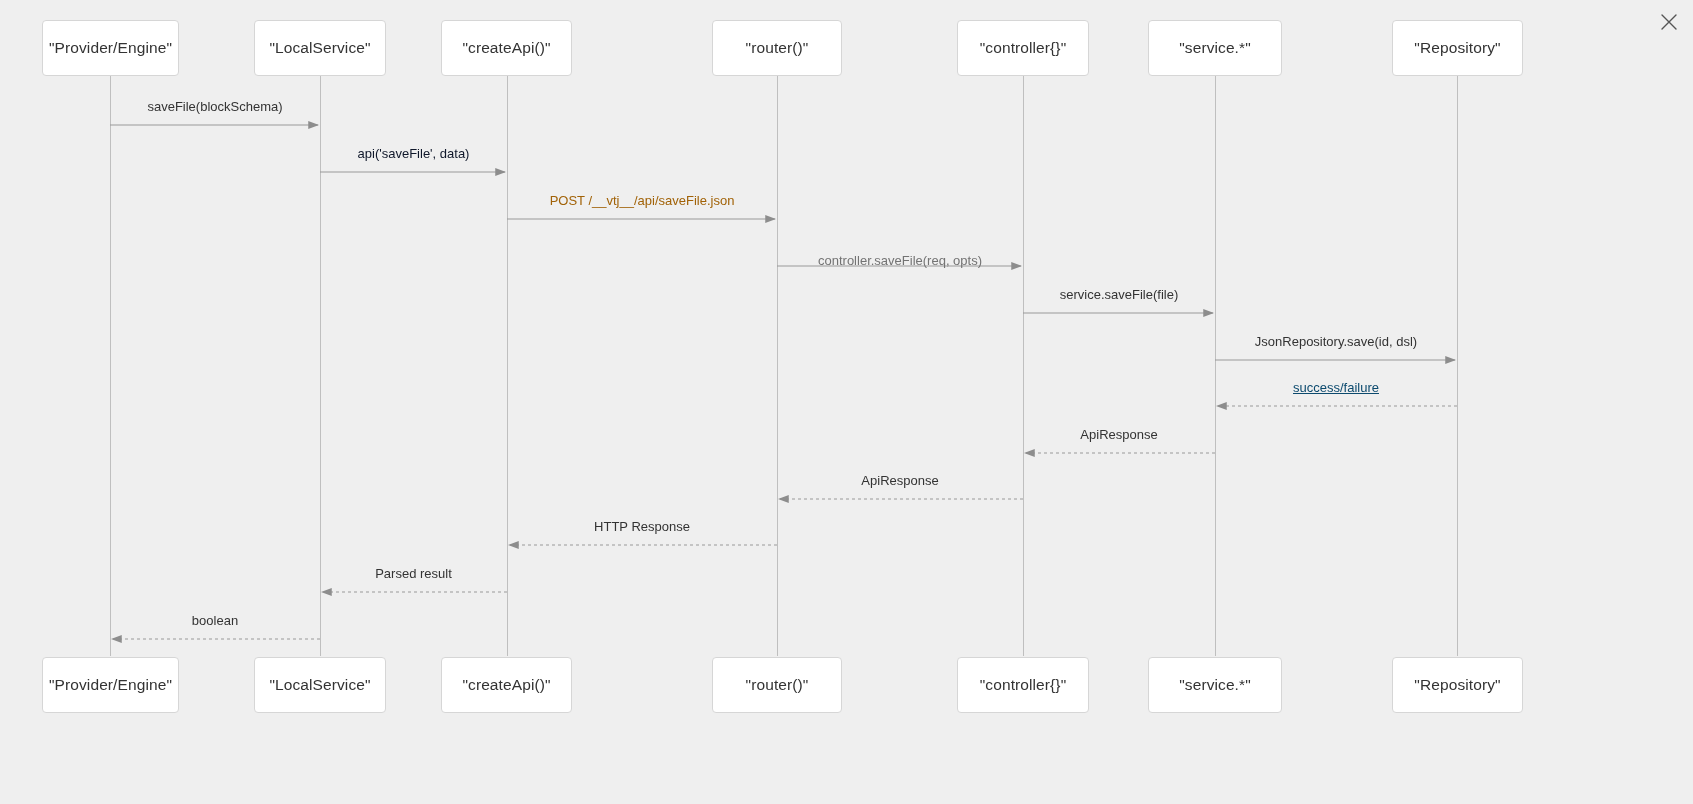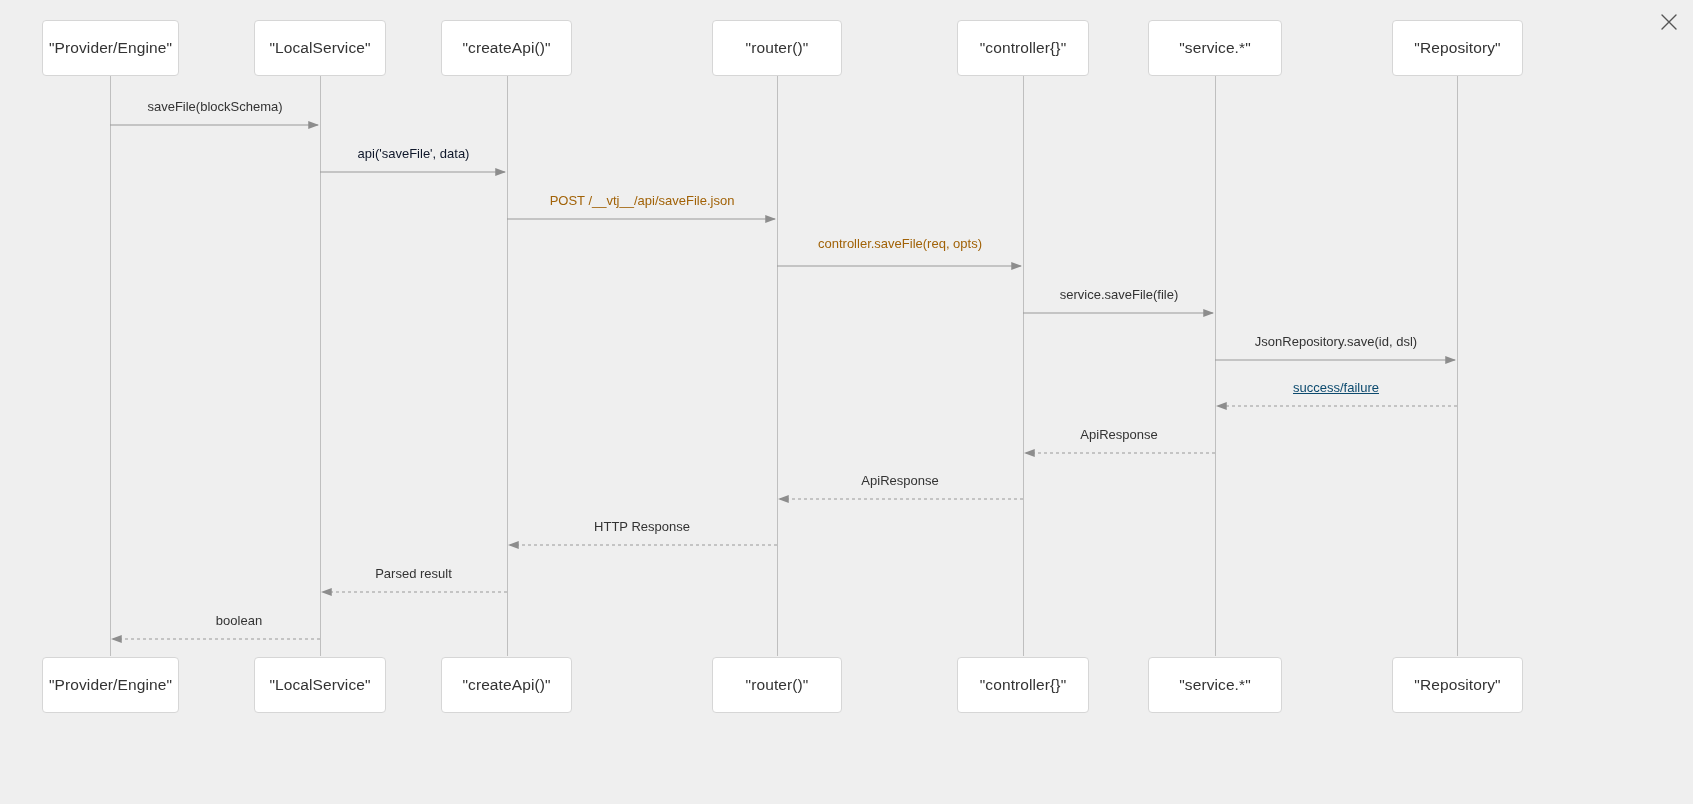--- a/index.html
+++ b/index.html
@@ -157,29 +157,29 @@
         <line x1="1023" y1="499" x2="779" y2="499" stroke="#9a9a9a" stroke-width="1.2" stroke-dasharray="3,3" marker-end="url(#arrow-dashed)"></line>
         <line x1="777" y1="545" x2="509" y2="545" stroke="#9a9a9a" stroke-width="1.2" stroke-dasharray="3,3" marker-end="url(#arrow-dashed)"></line>
         <line x1="507" y1="592" x2="322" y2="592" stroke="#9a9a9a" stroke-width="1.2" stroke-dasharray="3,3" marker-end="url(#arrow-dashed)"></line>
         <line x1="320" y1="639" x2="112" y2="639" stroke="#9a9a9a" stroke-width="1.2" stroke-dasharray="3,3" marker-end="url(#arrow-dashed)"></line>
       </g>
   </svg>
   <div id="msg-labels">
       <div class="msg-label" style="left: 215px; top: 99px; color: rgb(51, 51, 51);">saveFile(blockSchema)</div>
       <div class="msg-label" style="left: 413.5px; top: 146px; color: #0f172a;">api('saveFile', data)</div>
       <div class="msg-label" style="left: 642px; top: 193px; color: #a16207;">POST /__vtj__/api/saveFile.json</div>
-      <div class="msg-label" style="left: 900px; top: 236px; color: #a16207;">controller.saveFile(req, opts)</div>
+      <div class="msg-label" style="left: 900px; top: 253px; color: #737373;">controller.saveFile(req, opts)</div>
       <div class="msg-label" style="left: 1119px; top: 287px; color: rgb(51, 51, 51); text-align: right;">service.saveFile(file)</div>
       <div class="msg-label" style="left: 1336px; top: 334px; color: rgb(51, 51, 51);">JsonRepository.save(id, dsl)</div>
       <div class="msg-label" style="left: 1336px; top: 380px; color: #0c4a6e; text-decoration: underline;">success/failure</div>
       <div class="msg-label" style="left: 1119px; top: 427px; color: rgb(51, 51, 51);">ApiResponse</div>
       <div class="msg-label" style="left: 900px; top: 473px; color: rgb(51, 51, 51);">ApiResponse</div>
       <div class="msg-label" style="left: 642px; top: 519px; color: rgb(51, 51, 51);">HTTP Response</div>
       <div class="msg-label" style="left: 413.5px; top: 566px; color: rgb(51, 51, 51);">Parsed result</div>
-      <div class="msg-label" style="left: 215px; top: 613px; color: rgb(51, 51, 51); margin-left: 24px;">boolean</div>
+      <div class="msg-label" style="left: 215px; top: 613px; color: rgb(51, 51, 51);">boolean</div>
     </div>
 
   <div id="actors-bottom">
       <div class="actor-box" style="left: 42px; width: 137px; top: 657px; background: rgb(255, 255, 255); border-color: rgb(214, 214, 214);">
         <span class="actor-label" style="color: rgb(51, 51, 51);">"Provider/Engine"</span>
       </div>
       <div class="actor-box" style="left: 254px; width: 132px; top: 657px; background: rgb(255, 255, 255); border-color: rgb(214, 214, 214);">
         <span class="actor-label" style="color: rgb(51, 51, 51);">"LocalService"</span>
       </div>
       <div class="actor-box" style="left: 441px; width: 131px; top: 657px; background: rgb(255, 255, 255); border-color: rgb(214, 214, 214);">

